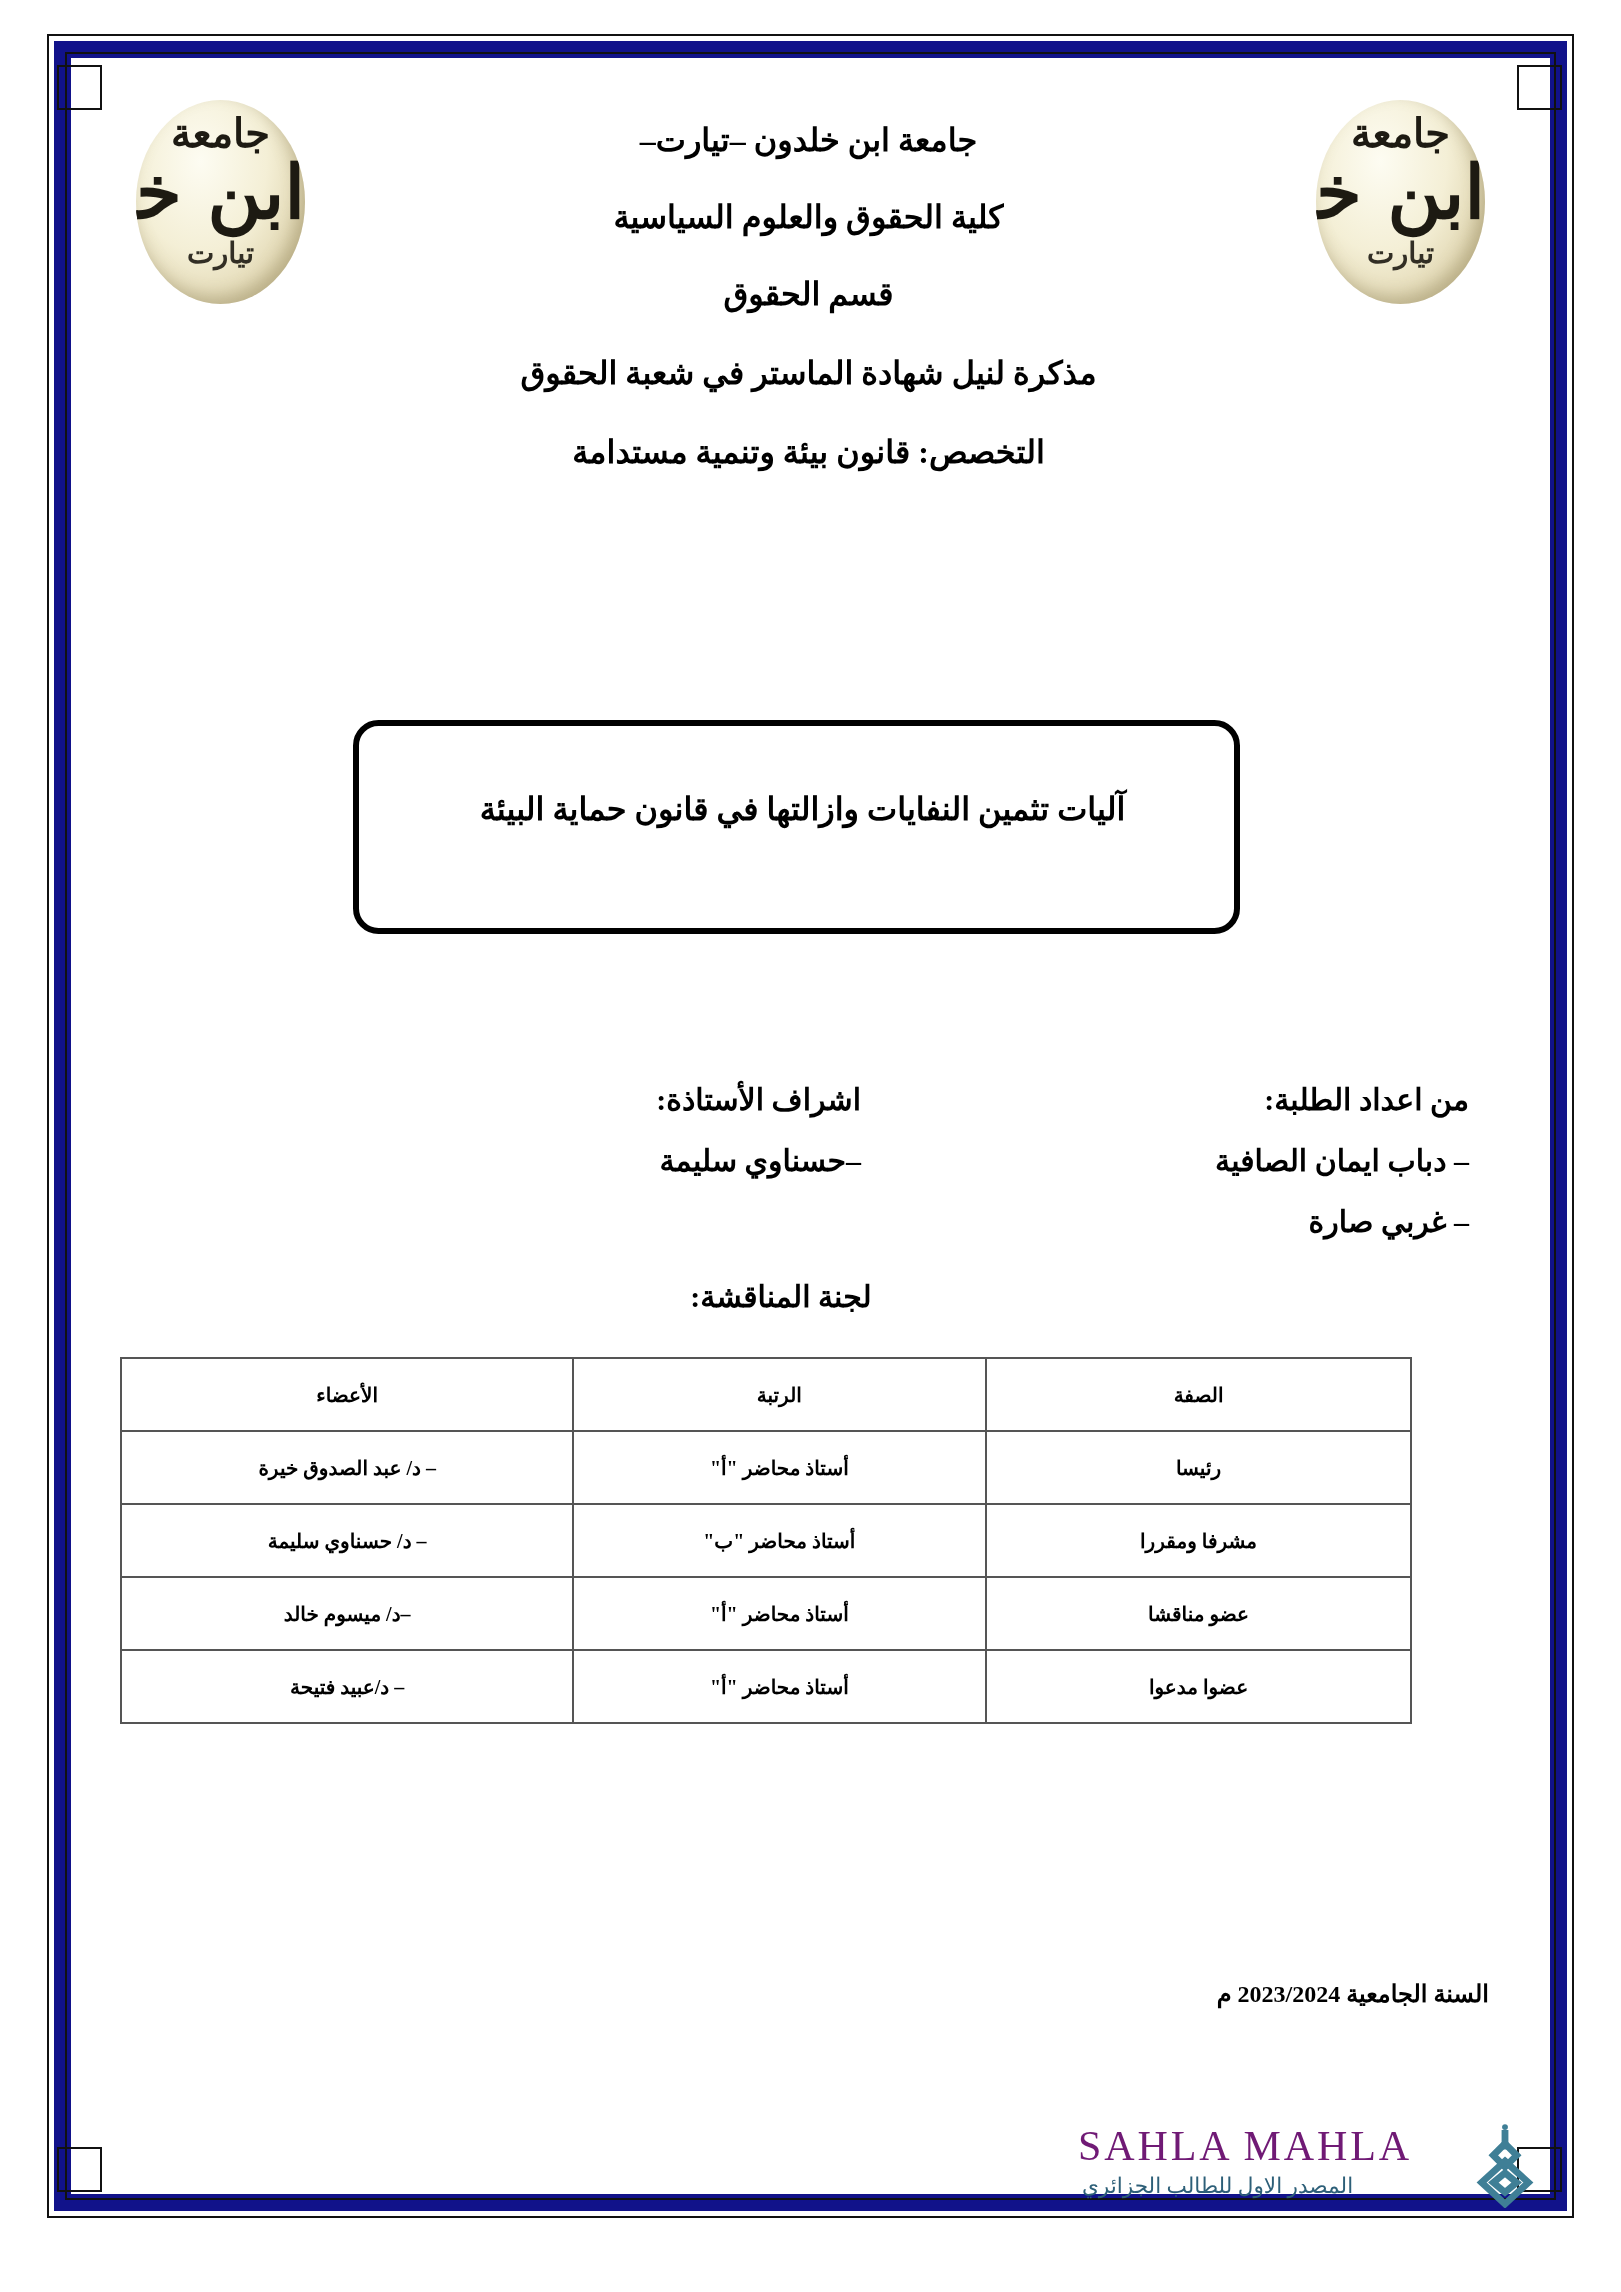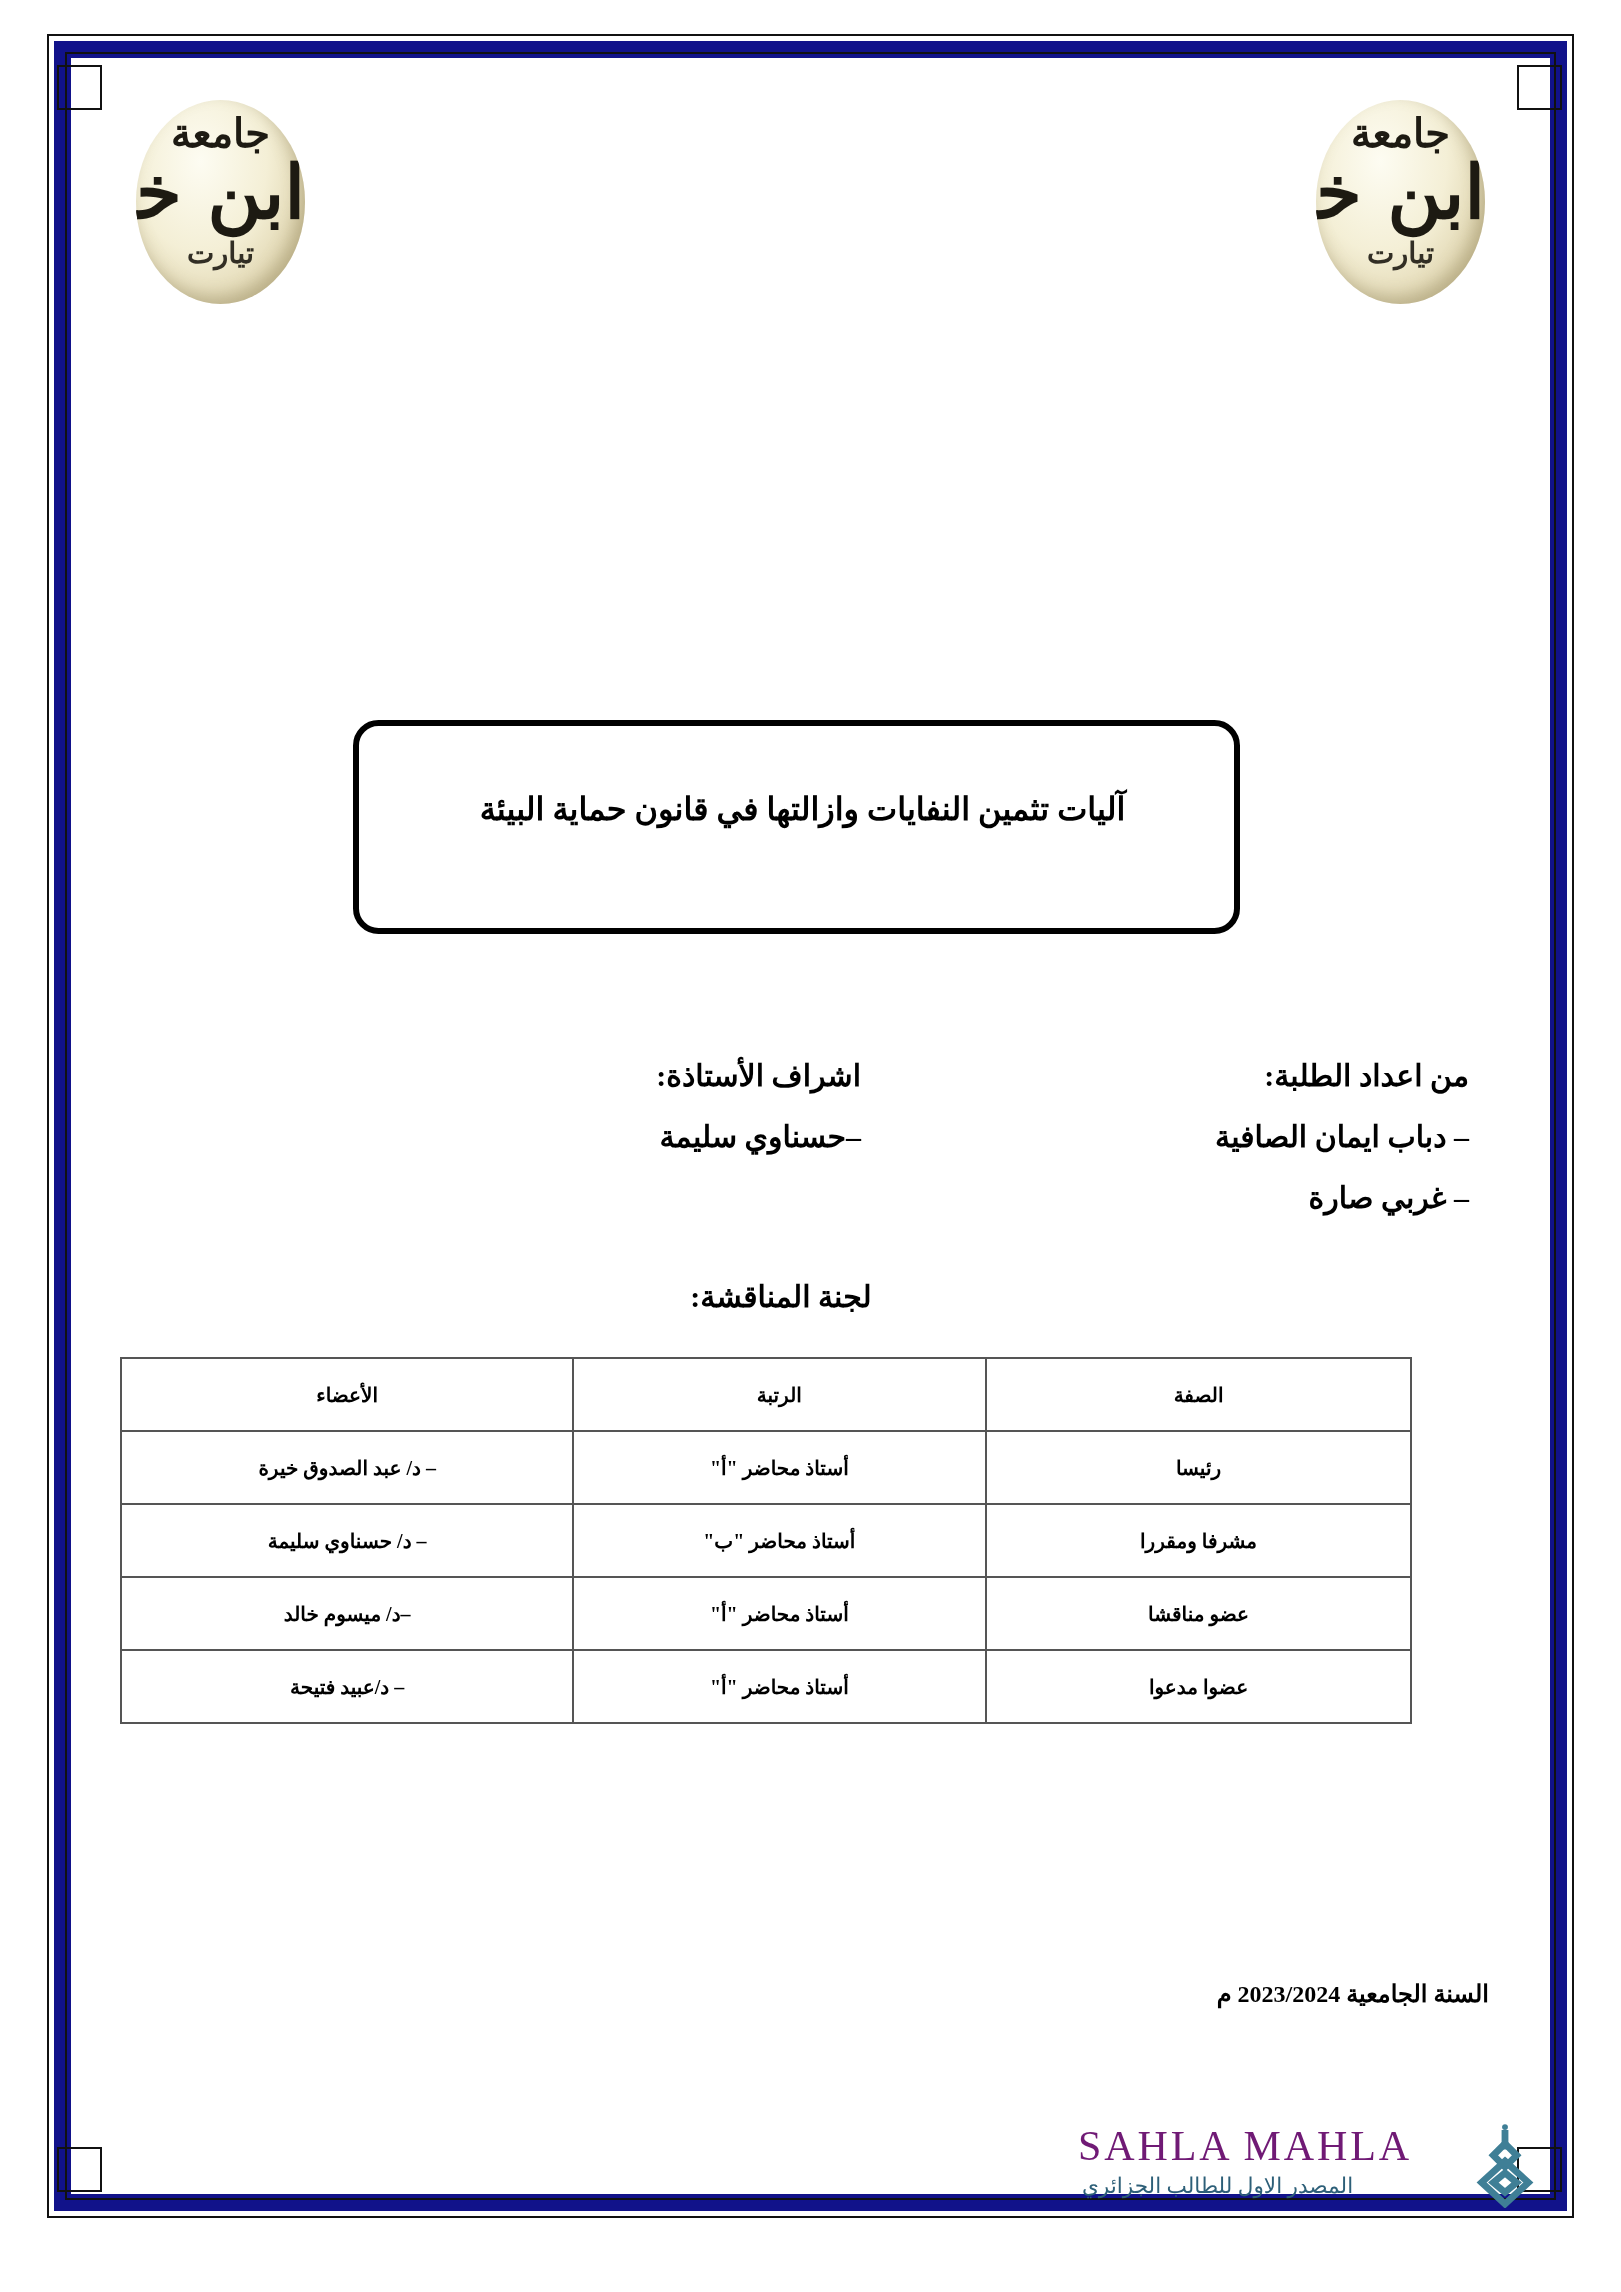--- a/index.html
+++ b/index.html
@@ -136,20 +136,21 @@
   .people-row {
     position: relative;
     height: 61px;
   }
   .p-right, .p-left {
     position: absolute;
     font-size: 30px;
     font-weight: bold;
     color: #000;
     white-space: nowrap;
+    margin-top: 24px;
   }
   .p-right { right: 59px; }
   .p-left  { right: 667px; }
   .p-heading { font-size: 30px; }
 
   
   .committee-label {
     position: absolute;
     left: 0; top: 1201px;
     width: 1435px;
@@ -247,20 +248,27 @@
     <div class="calli c1">جامعة</div>
     <div class="calli c2">ابن خلدون</div>
     <div class="calli c3">تيارت</div>
   </div>
   <div class="logo right">
     <div class="calli c1">جامعة</div>
     <div class="calli c2">ابن خلدون</div>
     <div class="calli c3">تيارت</div>
   </div>
 
+  <div class="header-lines">
+    <div class="hline l1">جامعة ابن خلدون –تيارت–</div>
+    <div class="hline l2">كلية الحقوق والعلوم السياسية</div>
+    <div class="hline l3">قسم الحقوق</div>
+    <div class="hline l4">مذكرة لنيل شهادة الماستر في شعبة الحقوق</div>
+    <div class="hline l5">التخصص: قانون بيئة وتنمية مستدامة</div>
+  </div>
 
   <div class="title-box">
     <div class="title-text">آليات تثمين النفايات وازالتها في قانون حماية البيئة</div>
   </div>
 
   <div class="people">
     <div class="people-row">
       <div class="p-right p-heading">من اعداد الطلبة:</div>
       <div class="p-left p-heading">اشراف الأستاذة:</div>
     </div>

